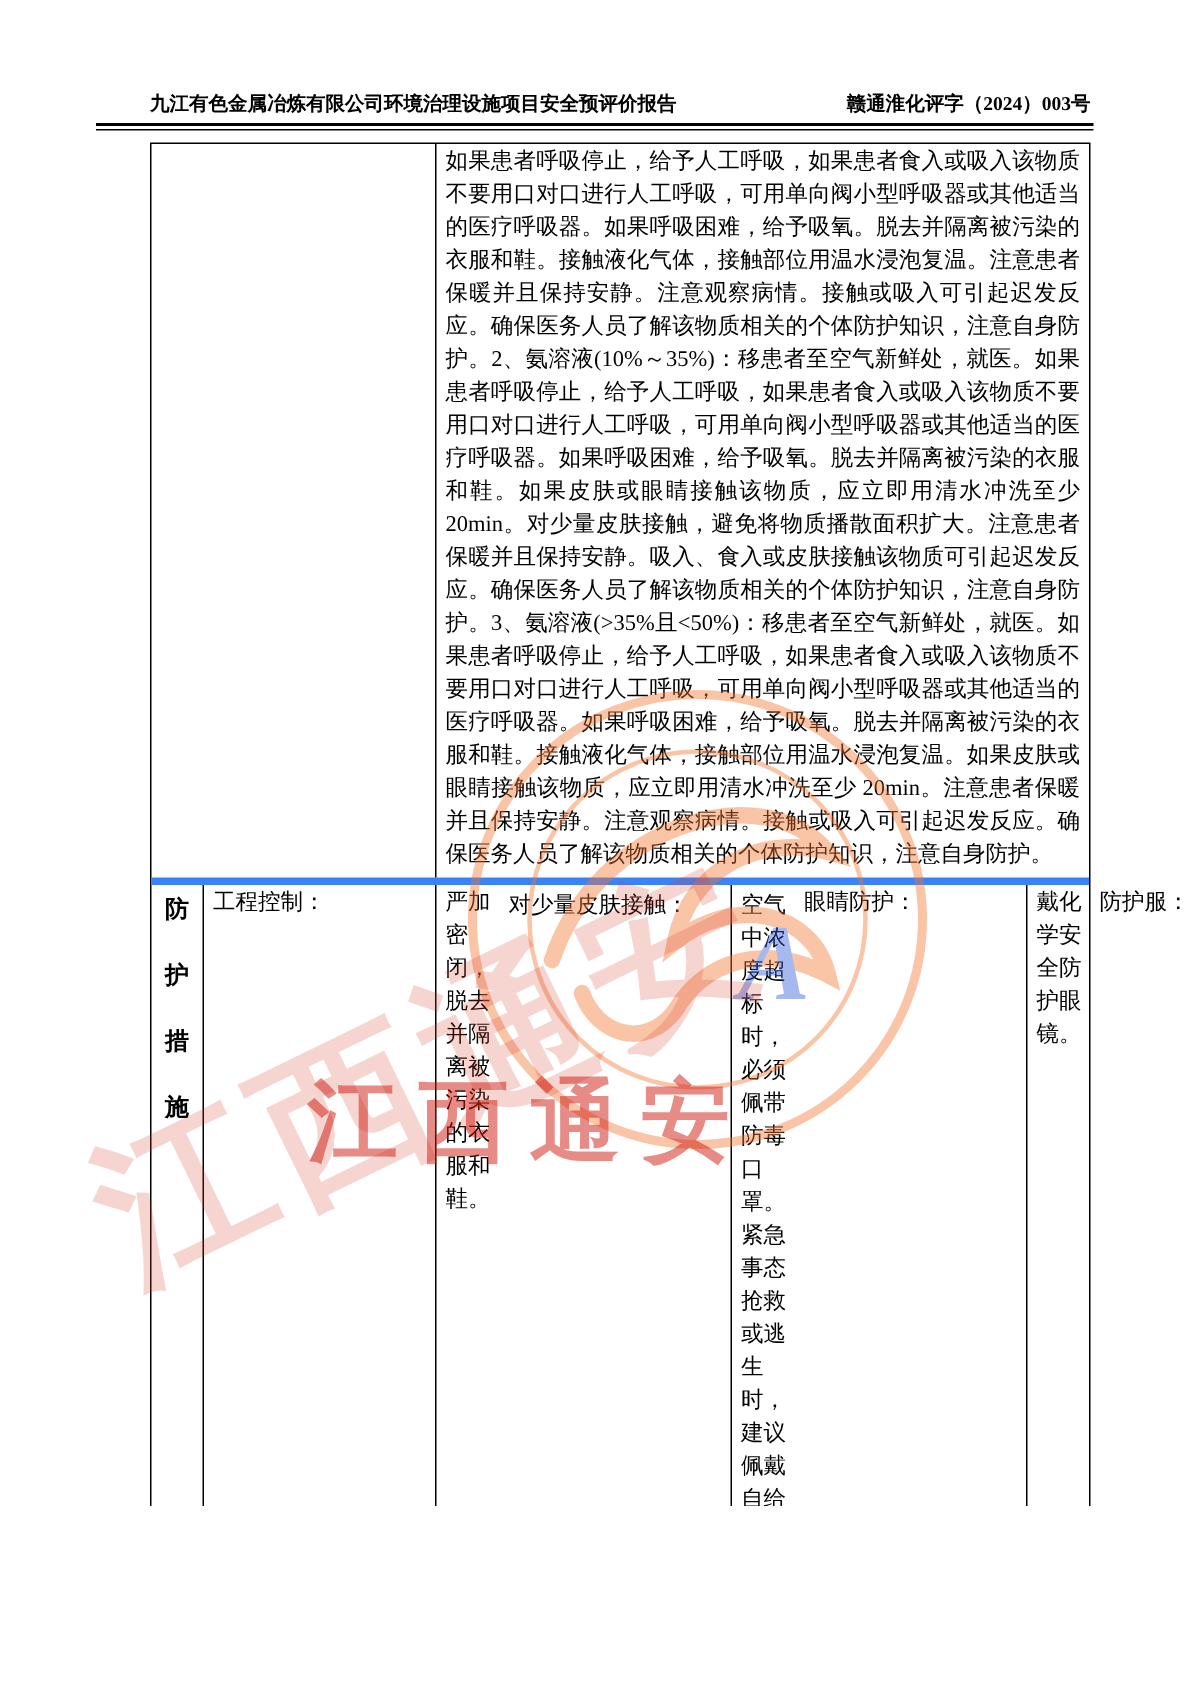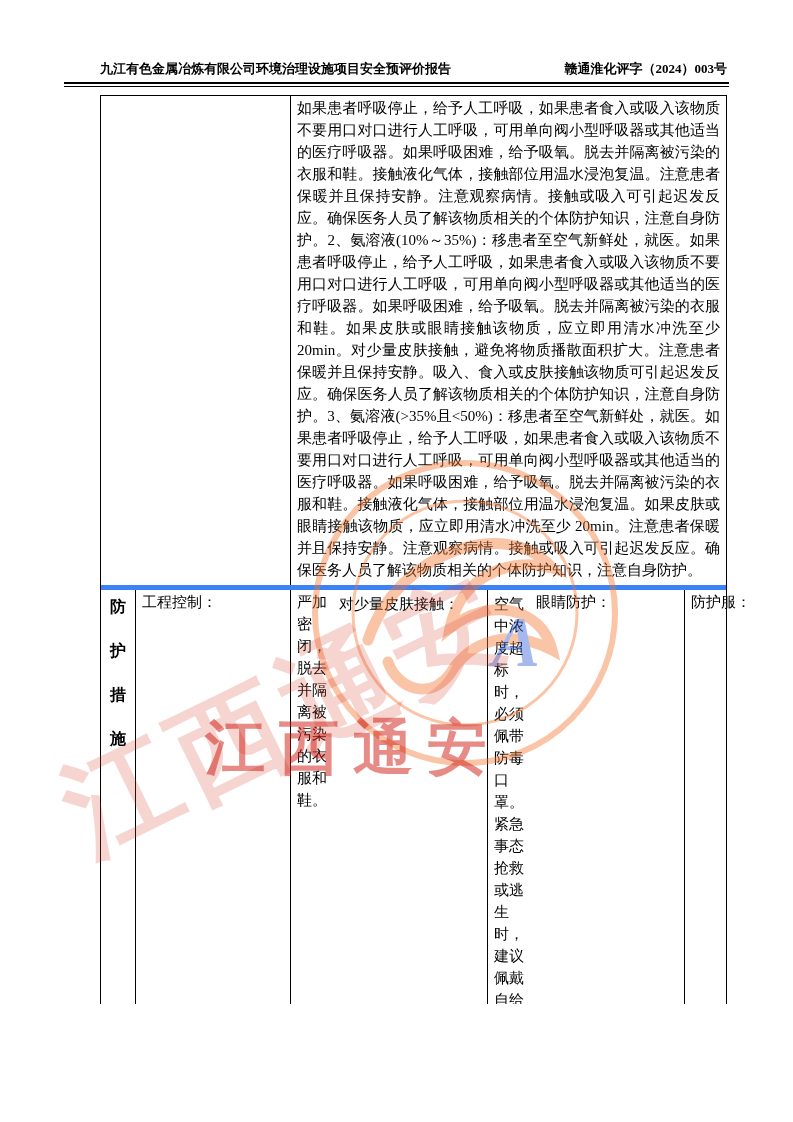--- a/index.html
+++ b/index.html
@@ -91,20 +91,21 @@
         <div class="prot-row">
           <div class="cell prot-label">工程控制：</div>
           <div class="cell prot-content">严加密闭，脱去并隔离被污染的衣服和鞋。</div>
         </div>
         <div class="prot-row tall">
           <div class="cell prot-label">对少量皮肤接触：</div>
           <div class="cell prot-content">空气中浓度超标时，必须佩带防毒口罩。紧急事态抢救或逃生时，建议佩戴自给式呼吸器。</div>
         </div>
         <div class="prot-row">
           <div class="cell prot-label">眼睛防护：</div>
+          <div class="cell prot-content">戴化学安全防护眼镜。</div>
         </div>
         <div class="prot-row">
           <div class="cell prot-label">防护服：</div>
         </div>
         <div class="prot-row">
           <div class="cell prot-label">手防护：</div>
           <div class="cell prot-content">必要时戴防护手套。</div>
         </div>
         <div class="prot-row">
           <div class="cell prot-label">其他：</div>

